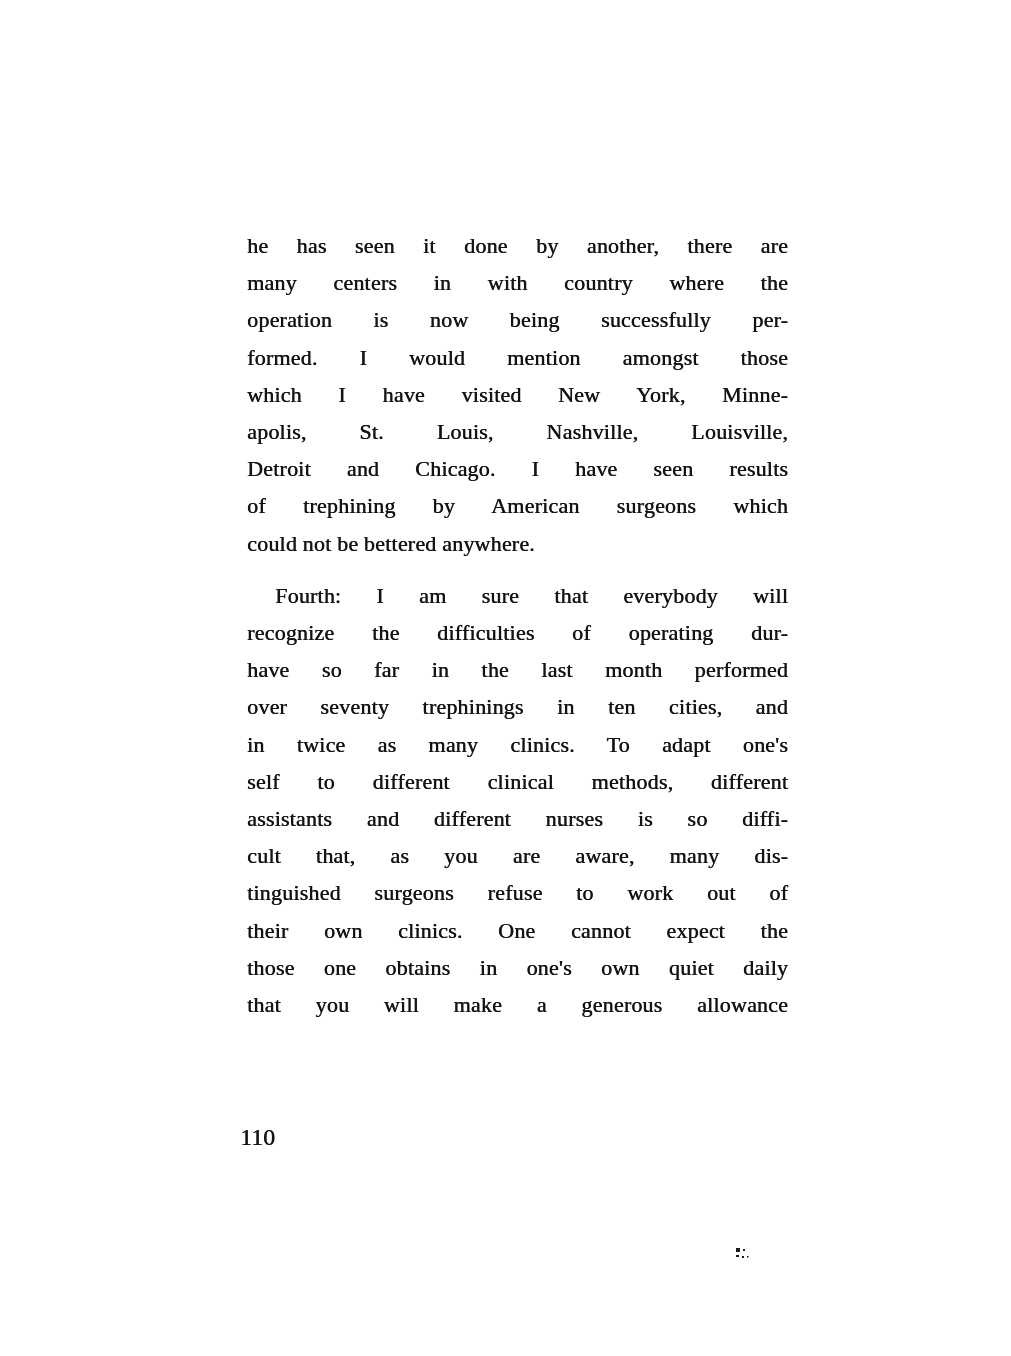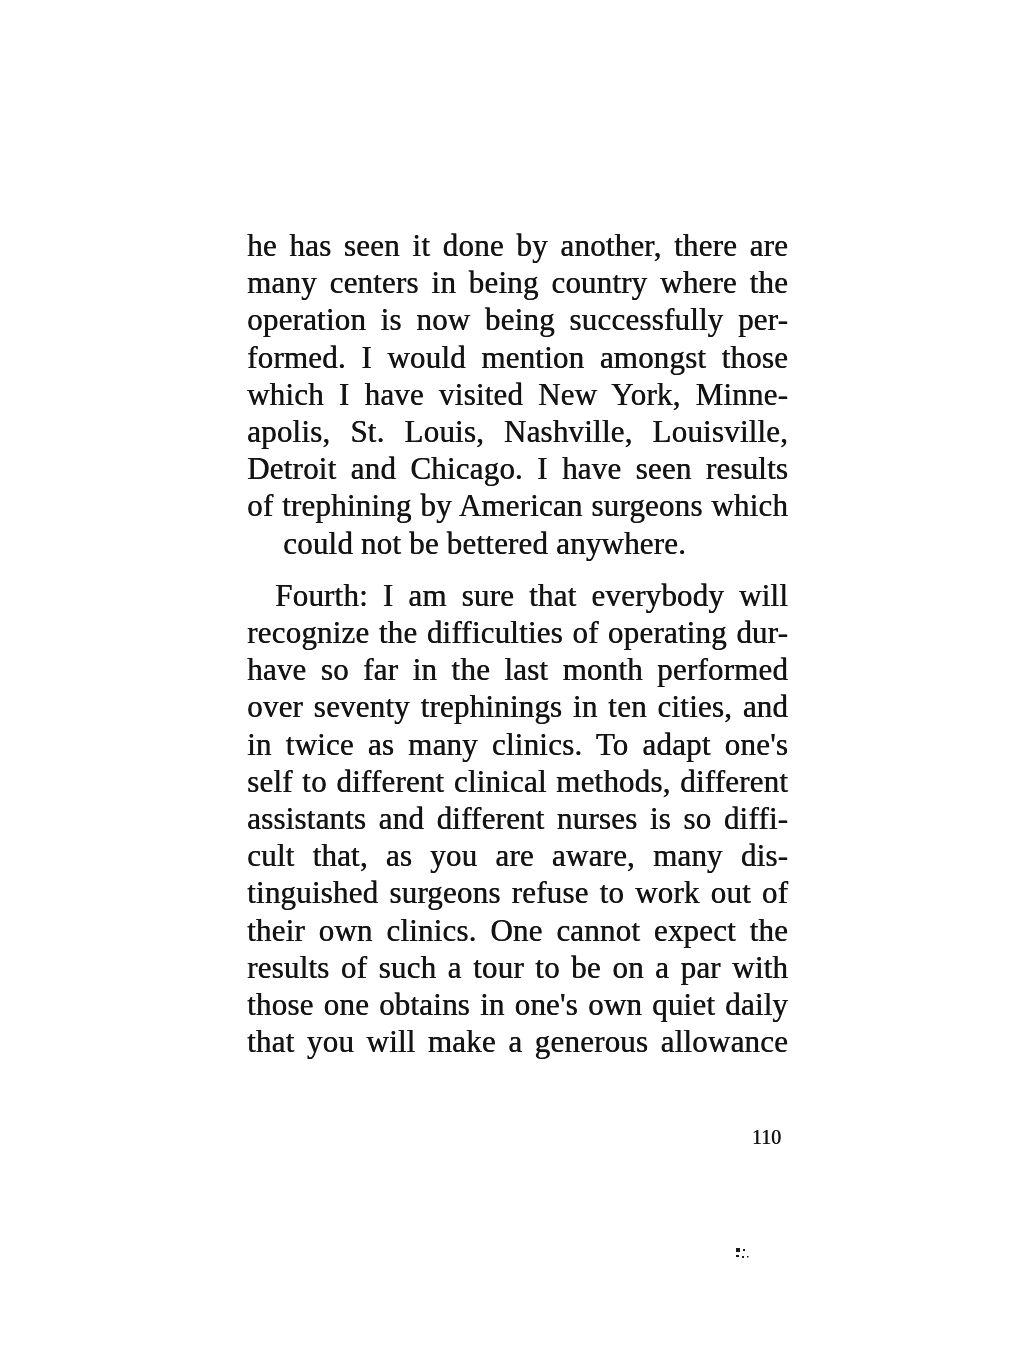--- a/index.html
+++ b/index.html
@@ -13,86 +13,84 @@
     font-family: "Liberation Serif", serif;
   }
   #scanned-page {
     position: absolute; inset: 0;
     background: #ffffff;
   }
   #text-block {
     position: absolute;
     left: 247px; top: 227px; width: 541px;
     color: #141414;
-    font-size: 31px;
+    font-size: 22px;
     line-height: 37.2px;
     letter-spacing: 0.2px;
     
     text-shadow: 0.5px 0 0 currentColor;
   }
   .para { margin: 0; }
   .line {
     text-align: justify;
     text-align-last: justify;
   }
   .line.no-justify {
     text-align: left;
     text-align-last: left;
-    margin-left: 36px;
   }
   .line.indent {
     padding-left: 28px;
     box-sizing: border-box;
     margin-top: 15px;
   }
   #page-number {
     position: absolute;
     left: 240px; top: 1124px; width: 541px;
-    text-align: right;
-    font-size: 20px;
+    text-align: left;
+    font-size: 24px;
     line-height: 26px;
     color: #141414;
     text-shadow: 0.4px 0 0 currentColor;
   }
   #ink-speck {
     position: absolute;
     left: 736px; top: 1248px;
     width: 16px; height: 12px;
   }
 </style>
 </head>
 <body>
 
 <div id="scanned-page">
 
   <div id="text-block">
 
   <div class="para">
         <div class="line">he has seen it done by another, there are</div>
-        <div class="line">many centers in being country where the</div>
+        <div class="line">many centers in with country where the</div>
         <div class="line">operation is now being successfully per-</div>
         <div class="line">formed.  I would mention amongst those</div>
         <div class="line">which I have visited New York, Minne-</div>
         <div class="line">apolis, St. Louis, Nashville, Louisville,</div>
         <div class="line">Detroit and Chicago.  I have seen results</div>
         <div class="line">of trephining by American surgeons which</div>
         <div class="line no-justify">could not be bettered anywhere.</div>
       </div>
       <div class="para">
         <div class="line indent">Fourth:  I am sure that everybody will</div>
         <div class="line">recognize the difficulties of operating dur-</div>
         <div class="line">have so far in the last month performed</div>
         <div class="line">over seventy trephinings in ten cities, and</div>
         <div class="line">in twice as many clinics.  To adapt one's</div>
         <div class="line">self to different clinical methods, different</div>
         <div class="line">assistants and different nurses is so diffi-</div>
         <div class="line">cult that, as you are aware, many dis-</div>
         <div class="line">tinguished surgeons refuse to work out of</div>
         <div class="line">their own clinics.  One cannot expect the</div>
-        <div class="line">results of such a tour to be on a par with</div>
         <div class="line">those one obtains in one's own quiet daily</div>
         <div class="line">that you will make a generous allowance</div>
       </div>
     </div>
 
   <div id="page-number">110</div>
 
   <svg id="ink-speck" viewBox="0 0 16 12" xmlns="http://www.w3.org/2000/svg" aria-hidden="true">
     <rect x="0" y="0" width="4" height="4" fill="#1a1a1a"></rect>
     <rect x="7" y="1" width="2" height="2" fill="#1a1a1a"></rect>

